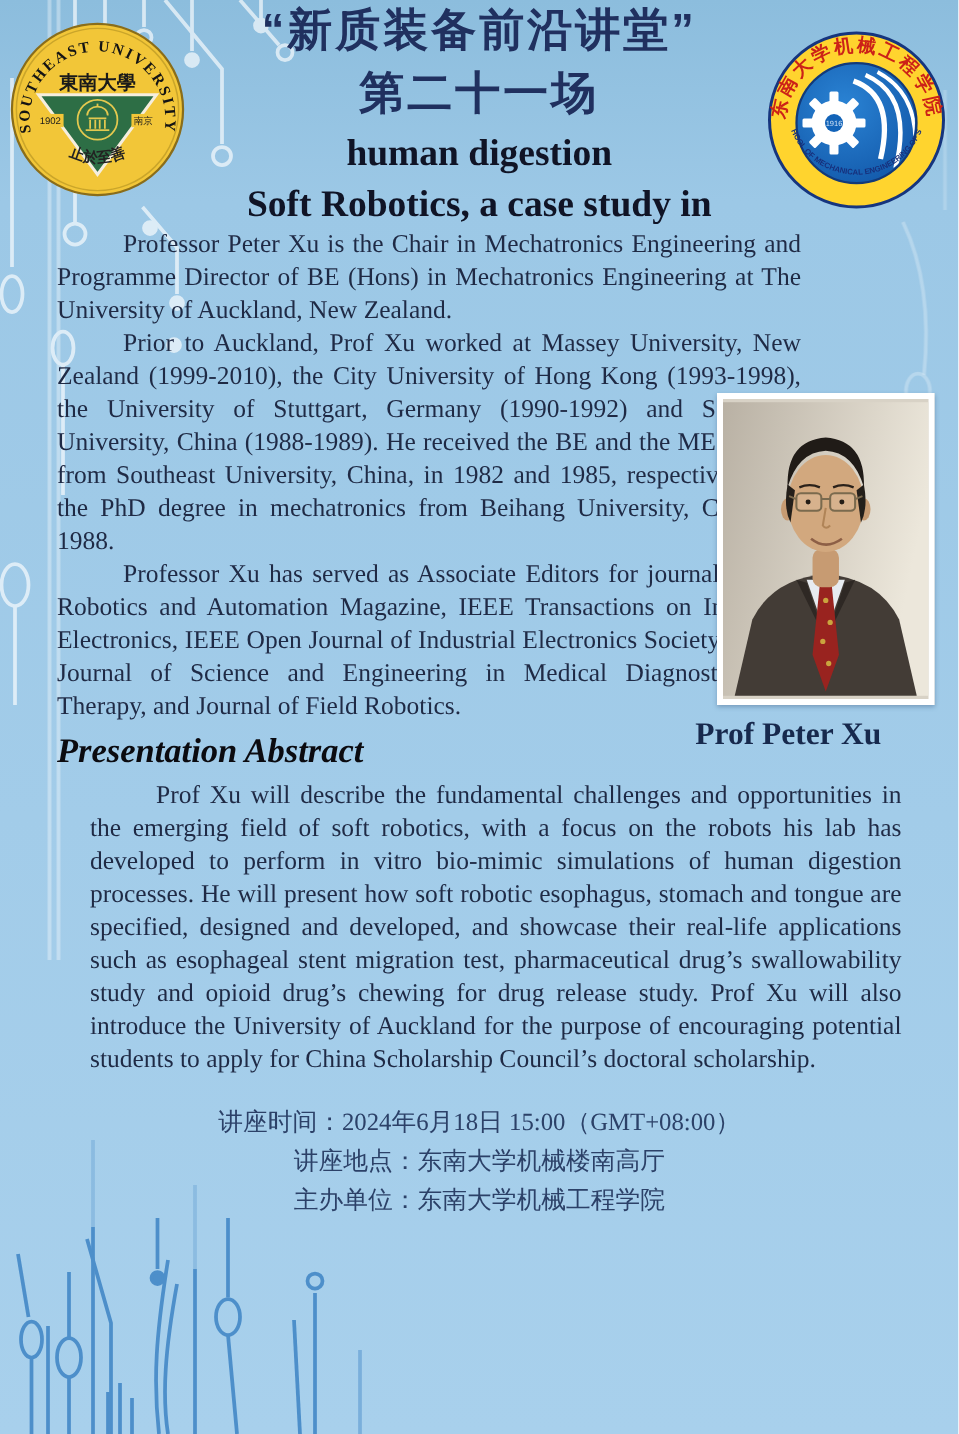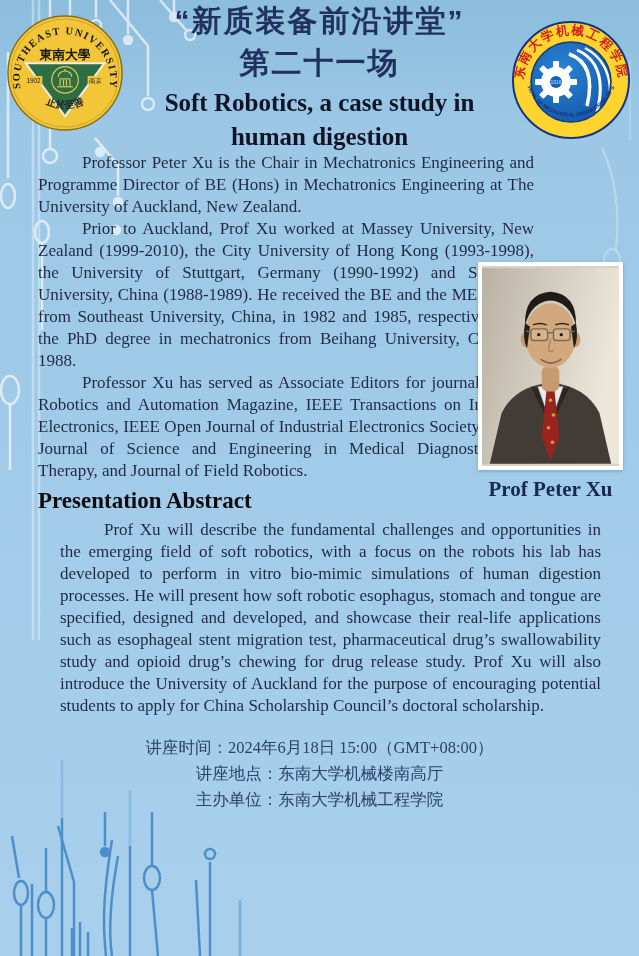--- a/index.html
+++ b/index.html
@@ -35,21 +35,21 @@
     color: #101426;
   }
   .section-heading {
     font-family: "Liberation Serif", serif;
     font-weight: 700;
     font-size: 23px;
     line-height: 28px;
     color: #0b0b10;
   }
   .bio-heading { margin: 8px 0 4px 38px; }
-  .abs-heading { margin: 5px 0 4px 38px; }
+  .abs-heading { margin: 5px 0 4px 38px; font-style: italic; }
   .bio-text { margin: 0 105px 0 38px; }
   .abs-text { margin: 0 38px 0 60px; }
   .bio-text p, .abs-text p {
     margin: 0;
     font-size: 17px;
     line-height: 22px;
     text-align: justify;
     text-indent: 44px;
     color: #1f2a45;
   }
@@ -68,21 +68,21 @@
     position: absolute; z-index: 2;
     left: 478px; top: 262px;
     width: 137px; height: 200px;
     background: #d8d2c6;
     border: 4px solid #ffffff;
     box-shadow: 0 1px 3px rgba(40,70,110,.35);
   }
   .photo-frame svg { display:block; }
   .photo-caption {
     position: absolute; z-index: 2;
-    left: 478px; top: 477px; width: 145px;
+    left: 453px; top: 477px; width: 145px;
     text-align: center;
     font-family: "Liberation Serif", serif;
     font-weight: 700;
     font-size: 21px;
     color: #17294d;
   }
 </style>
 </head>
 <body>
 
@@ -260,22 +260,22 @@
       <path d="M70,72 L68,84 Q70,87 73,84" stroke="#b08457" stroke-width="1.4" fill="none"></path>
       <path d="M60,93 Q70,101 81,93" stroke="#8d5f46" stroke-width="1.8" fill="none"></path>
     </svg>
   </div>
   <div class="photo-caption">Prof Peter Xu</div>
 
   <div class="content">
     <div class="header">
       <div class="title-cn">“新质装备前沿讲堂”</div>
       <div class="title-cn">第二十一场</div>
+      <div class="title-en">human digestion</div>
       <div class="title-en">Soft Robotics, a case study in</div>
-      <div class="title-en">human digestion</div>
     </div>
 
     <div class="bio-text">
       <p>Professor Peter Xu is the Chair in Mechatronics Engineering and Programme Director of BE (Hons) in Mechatronics Engineering at The University of Auckland, New Zealand.</p>
       <p>Prior to Auckland, Prof Xu worked at Massey University, New Zealand (1999-2010), the City University of Hong Kong (1993-1998), the University of Stuttgart, Germany (1990-1992) and Southeast University, China (1988-1989). He received the BE and the ME degrees from Southeast University, China, in 1982 and 1985, respectively, and the PhD degree in mechatronics from Beihang University, China, in 1988.</p>
       <p>Professor Xu has served as Associate Editors for journals: IEEE Robotics and Automation Magazine, IEEE Transactions on Industrial Electronics, IEEE Open Journal of Industrial Electronics Society, ASME Journal of Science and Engineering in Medical Diagnostics and Therapy, and Journal of Field Robotics.</p>
     </div>
 
     <div class="section-heading abs-heading">Presentation Abstract</div>
     <div class="abs-text">

